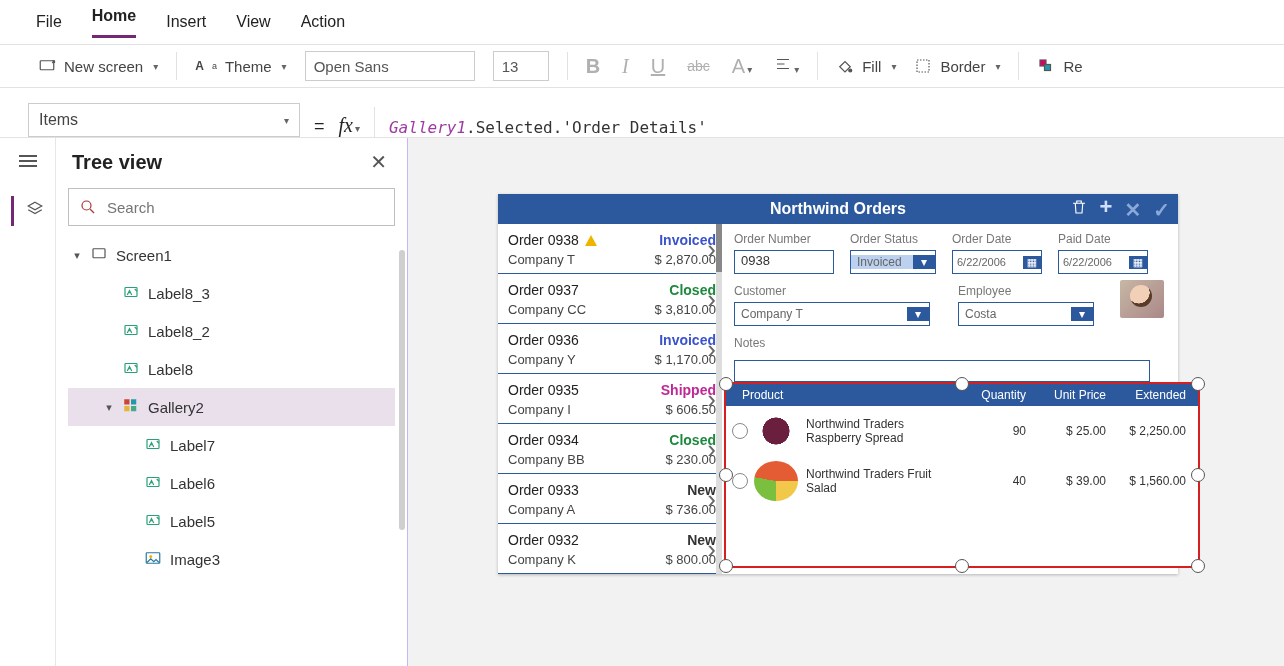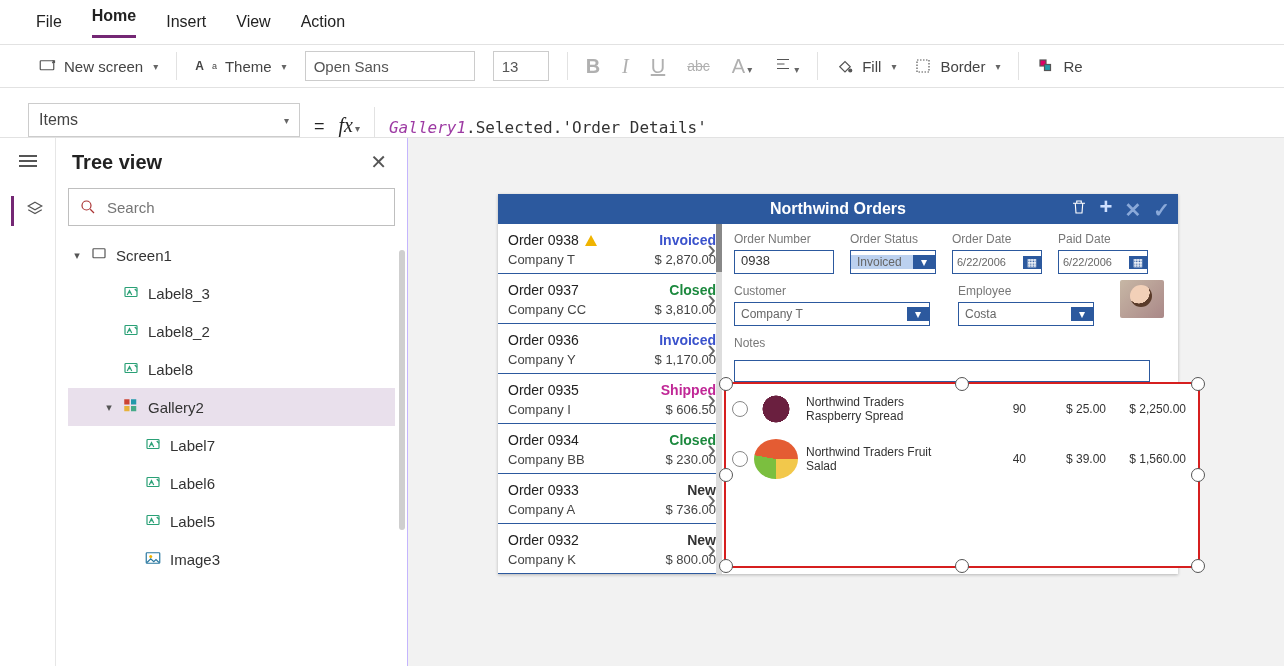--- a/index.html
+++ b/index.html
@@ -454,20 +454,26 @@
           <div class="avatar"></div>
           <div class="field" style="margin-top:10px">
             <label>Notes</label>
             <div class="notes"></div>
           </div>
         </div>
       </div>
     </div>
 
     <div class="gwrap">
+      <div class="gheader">
+        <span>Product</span>
+        <span>Quantity</span>
+        <span>Unit Price</span>
+        <span>Extended</span>
+      </div>
       <div class="gbody" id="gbody">
           <div class="grow">
             <span class="circ"></span>
             <span class="thumb berry"></span>
             <span class="name">Northwind Traders Raspberry Spread</span>
             <span class="qty">90</span>
             <span class="price">$ 25.00</span>
             <span class="ext">$ 2,250.00</span>
           </div>
           <div class="grow">

